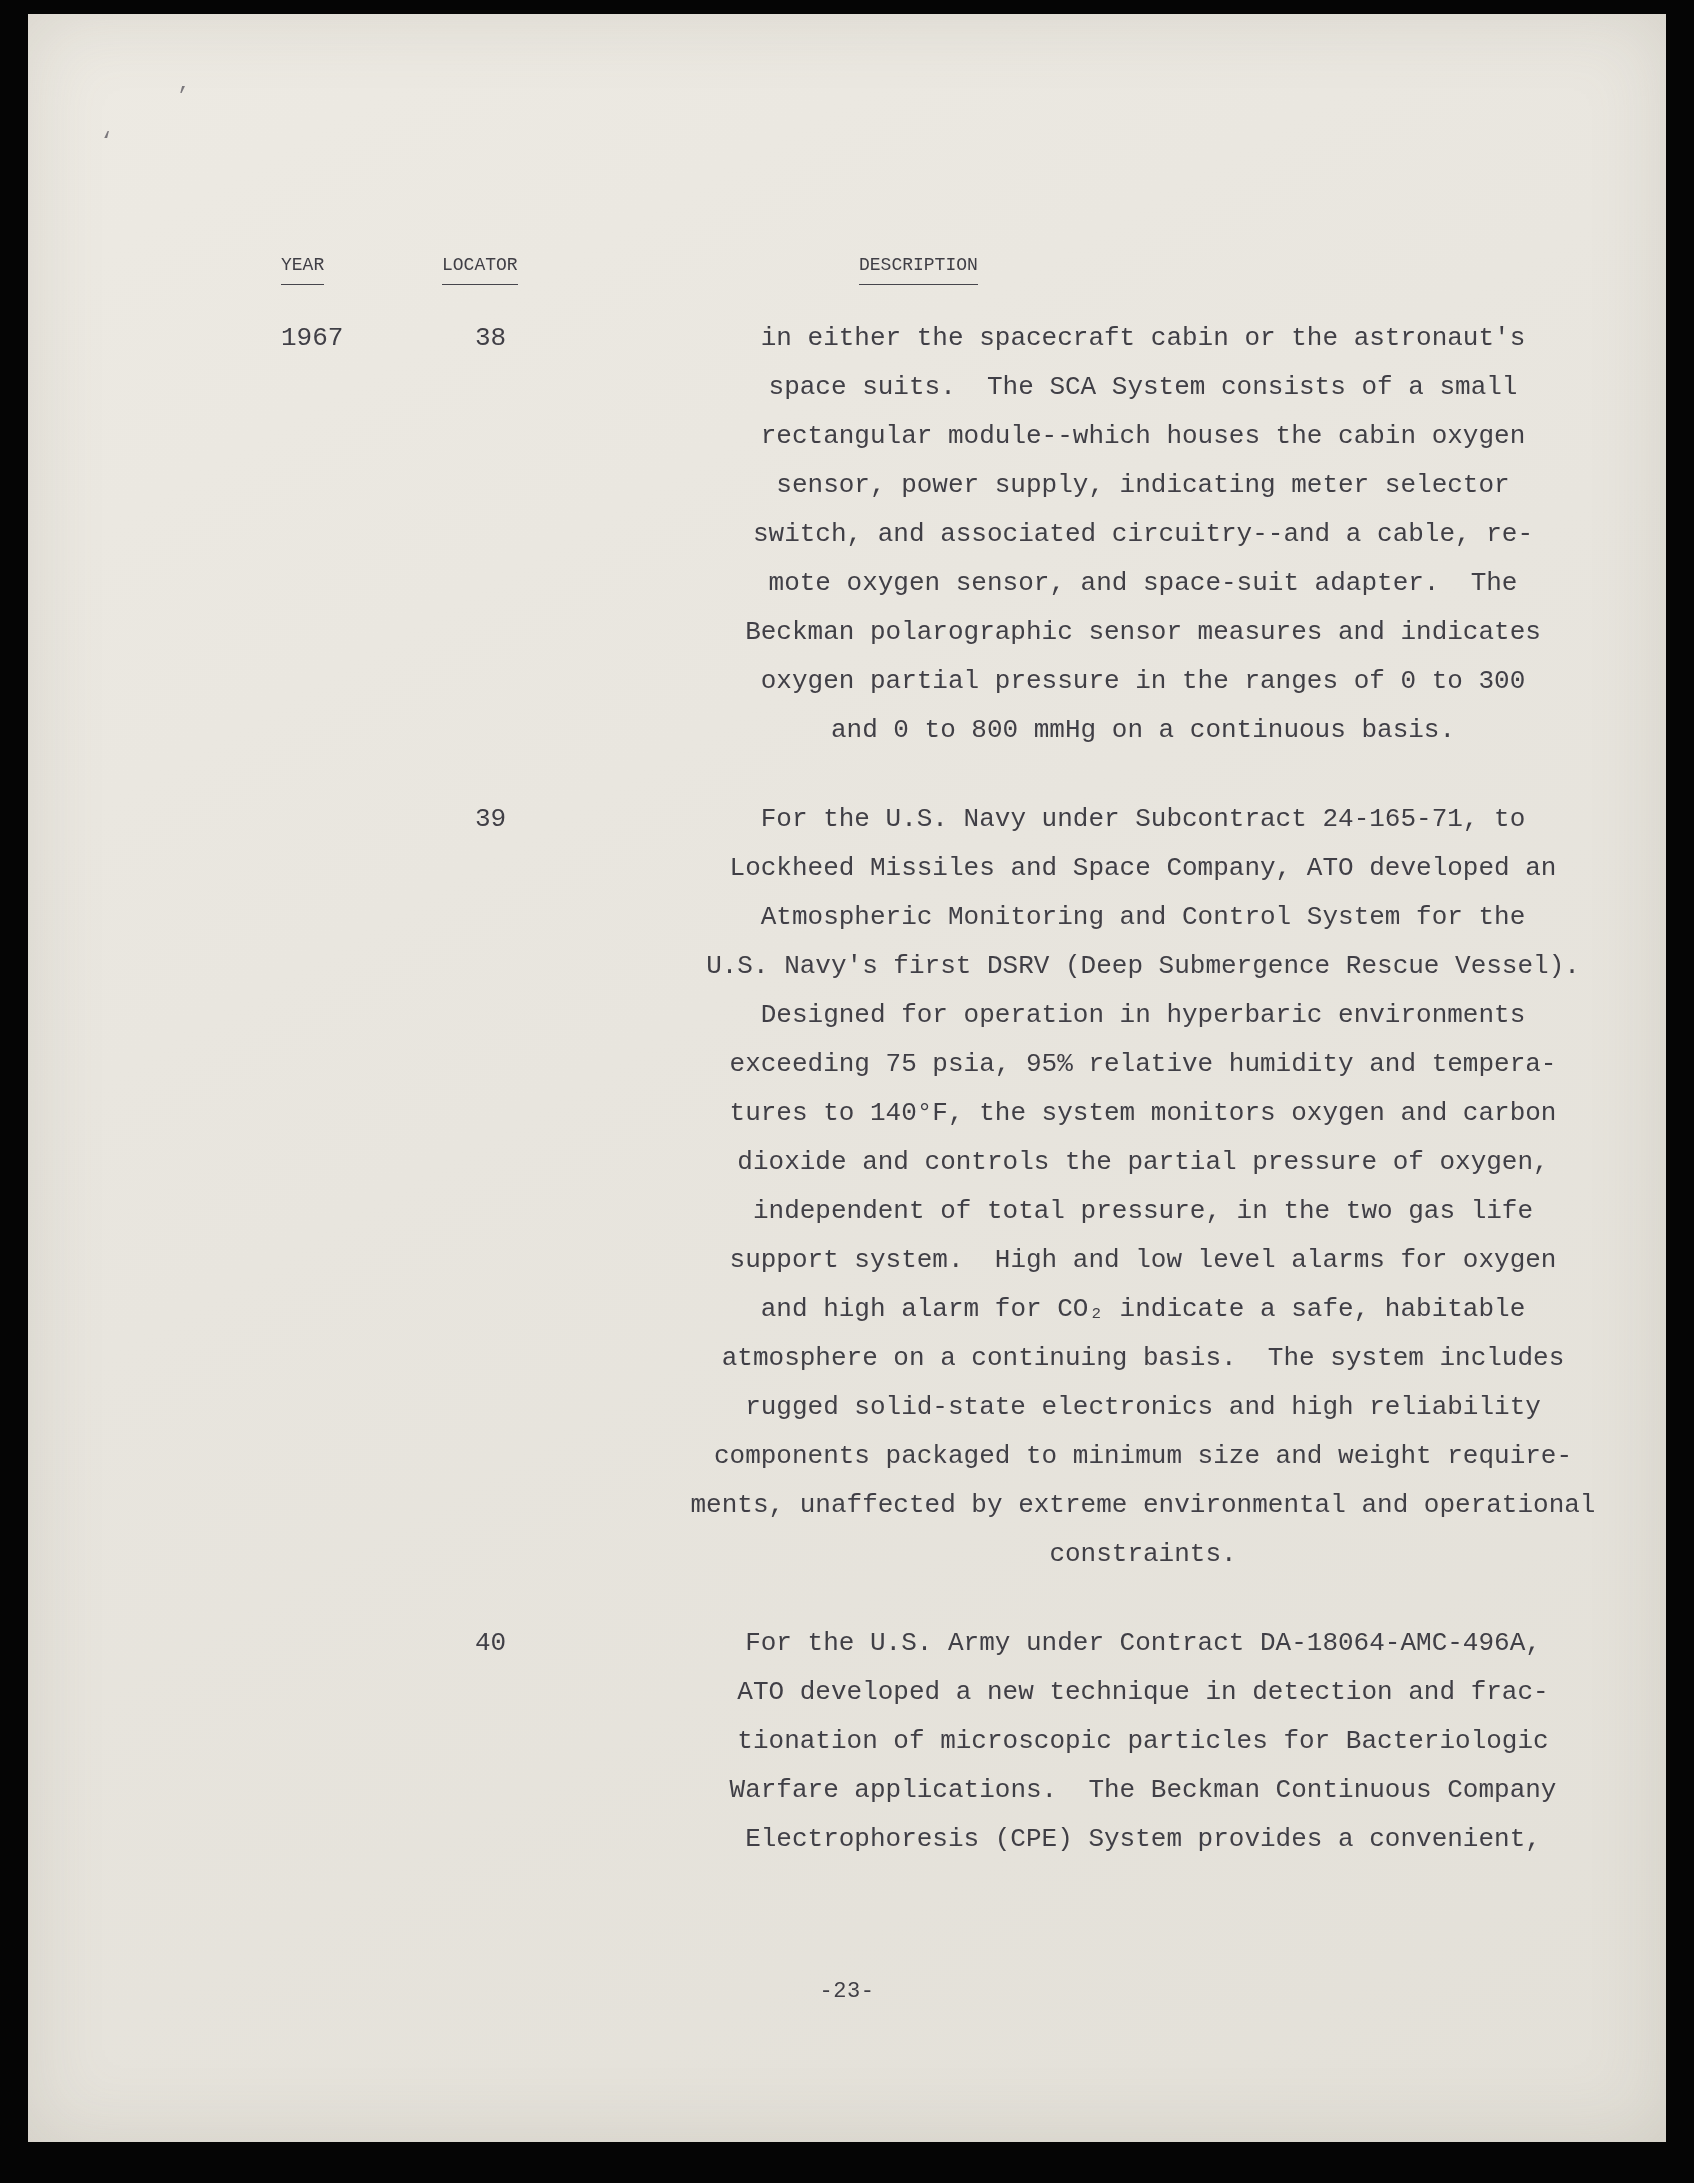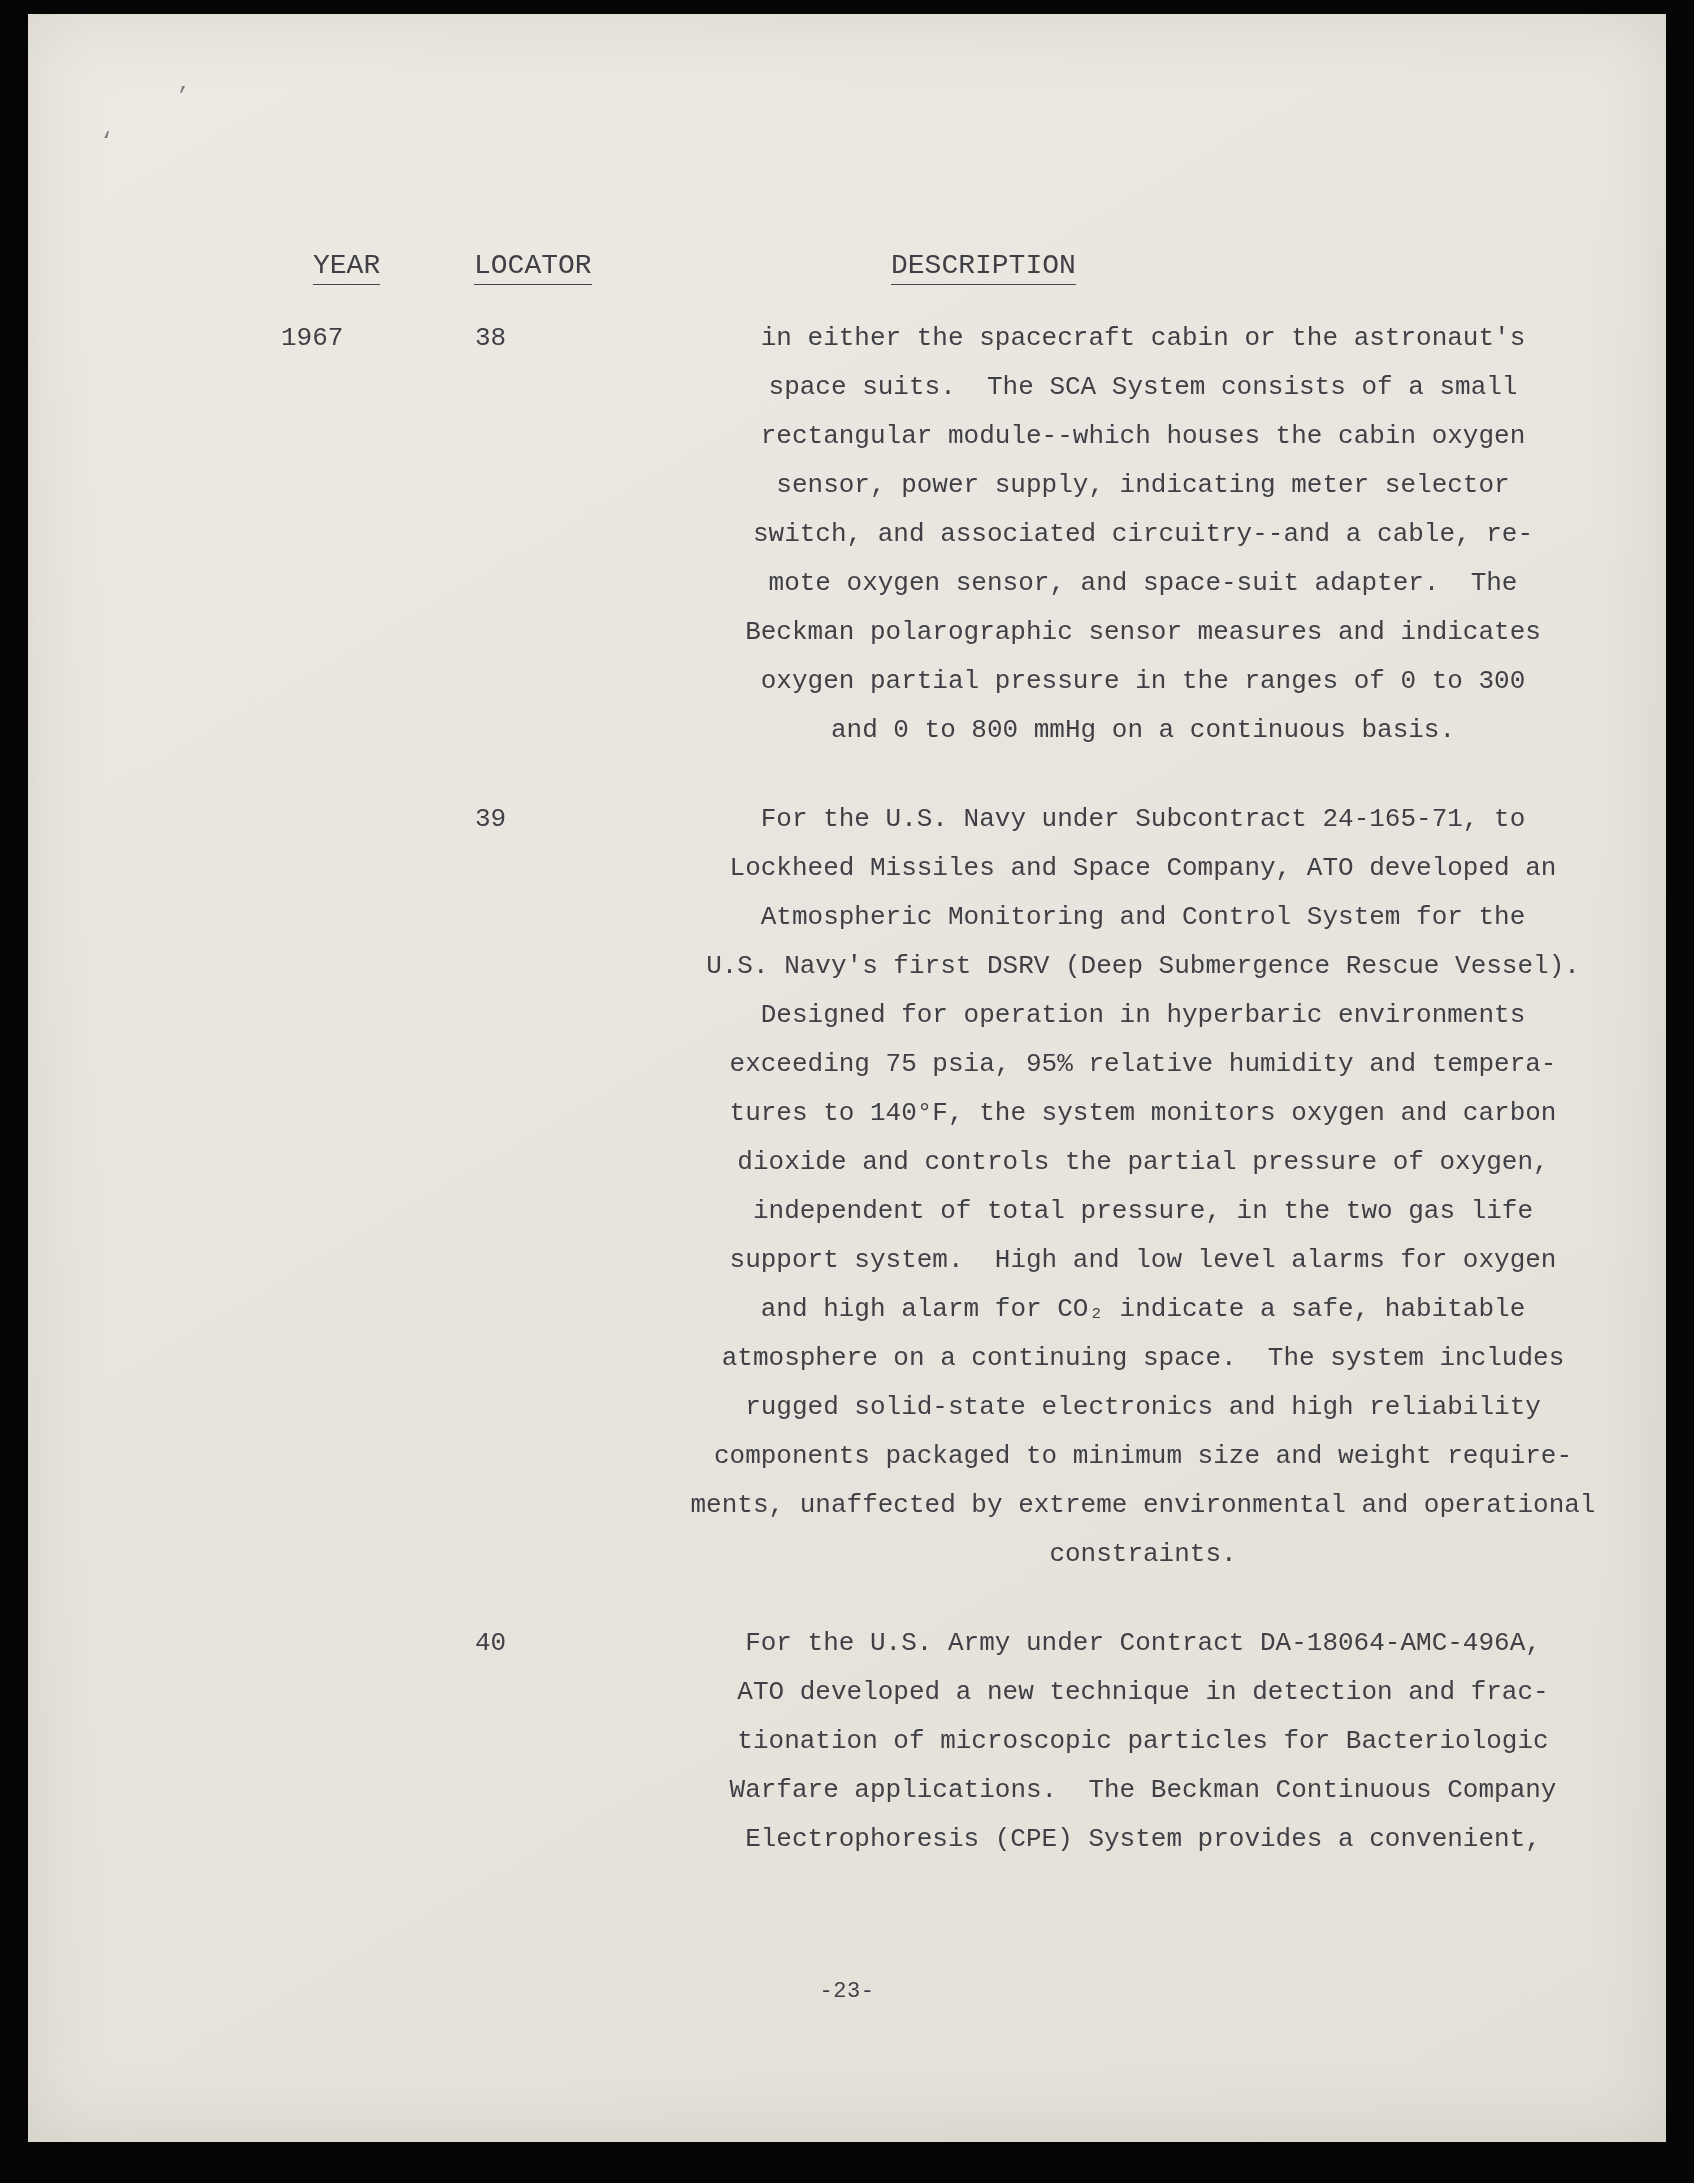--- a/index.html
+++ b/index.html
@@ -24,24 +24,23 @@
     color: #55525a;
     opacity: 0.75;
   }
   .artifact.a1 { left: 148px; top: 70px; }
   .artifact.a2 { left: 72px; top: 115px; }
   .content {
     padding: 227px 0 0 253px;
   }
   .header-row {
     display: flex;
-    font-size: 28px;
+    font-size: 18px;
     line-height: 49px;
     margin-bottom: 24px;
-    margin-left: 32px;
   }
   .cell-year   { width: 161px; flex: 0 0 161px; }
   .cell-locator{ width: 178px; flex: 0 0 178px; }
   .cell-desc   { flex: 1 1 auto; }
   .u {
     display: inline-block;
     border-bottom: 1.9px solid #46454c;
     padding-bottom: 2.6px;
     line-height: 31px;
   }
@@ -114,21 +113,21 @@
             <div class="desc-line">Lockheed Missiles and Space Company, ATO developed an</div>
             <div class="desc-line">Atmospheric Monitoring and Control System for the</div>
             <div class="desc-line">U.S. Navy's first DSRV (Deep Submergence Rescue Vessel).</div>
             <div class="desc-line">Designed for operation in hyperbaric environments</div>
             <div class="desc-line">exceeding 75 psia, 95% relative humidity and tempera-</div>
             <div class="desc-line">tures to 140°F, the system monitors oxygen and carbon</div>
             <div class="desc-line">dioxide and controls the partial pressure of oxygen,</div>
             <div class="desc-line">independent of total pressure, in the two gas life</div>
             <div class="desc-line">support system.  High and low level alarms for oxygen</div>
             <div class="desc-line">and high alarm for CO₂ indicate a safe, habitable</div>
-            <div class="desc-line">atmosphere on a continuing space.  The system includes</div>
+            <div class="desc-line">atmosphere on a continuing basis.  The system includes</div>
             <div class="desc-line">rugged solid-state electronics and high reliability</div>
             <div class="desc-line">components packaged to minimum size and weight require-</div>
             <div class="desc-line">ments, unaffected by extreme environmental and operational</div>
             <div class="desc-line">constraints.</div>
           </div>
   </div>
 
   <div class="entry">
     <div class="cell-year"></div>
     <div class="cell-locator">

